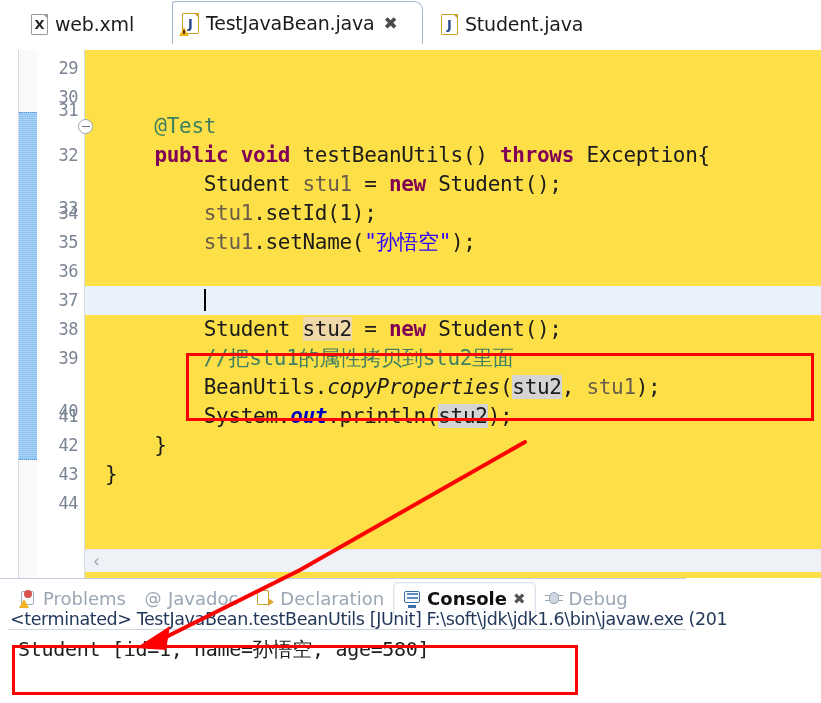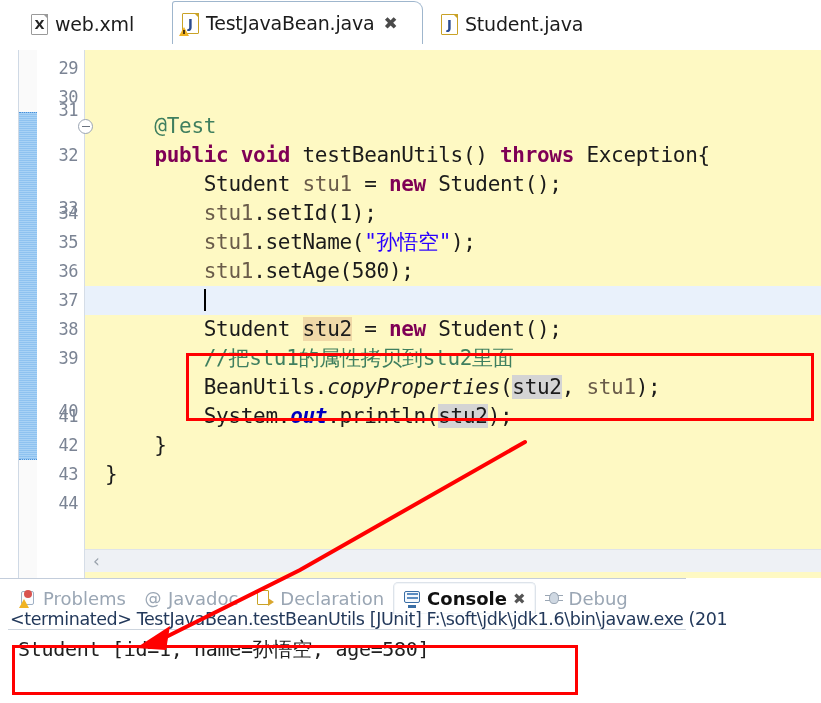--- a/index.html
+++ b/index.html
@@ -171,21 +171,21 @@
     content: "";
     position: absolute;
     left: 2.5px; top: 6px;
     width: 8px; height: 1.4px;
     background: #6b7480;
   }
 
   #code {
     position: absolute;
     left: 85px; top: 0; right: 0; bottom: 0;
-    background: #fef9c3;
+    background: #fde047;
     overflow: hidden;
   }
   .crow {
     position: absolute;
     left: 0; right: 0;
     height: 29px;
     line-height: 29px;
     font-family: "DejaVu Sans Mono", monospace;
     font-size: 21px;
     color: #1b1b1b;
@@ -445,21 +445,20 @@
       <div class="lnum" style="top: 439px;">44</div>
     </div>
   <div id="code">
       <div class="crow" style="top: 4px;"><span class="pad"></span></div>
       <div class="crow" style="top: 33px;"><span class="pad"></span></div>
       <div class="crow" style="top: 62px;"><span class="pad"><span class="cmt">    @Test</span></span></div>
       <div class="crow" style="top: 91px;"><span class="pad"><span>    </span><span class="kw">public void </span><span>testBeanUtils() </span><span class="kw">throws </span><span>Exception{</span></span></div>
       <div class="crow" style="top: 120px;"><span class="pad"><span>        Student </span><span class="var">stu1</span><span> = </span><span class="kw">new </span><span>Student();</span></span></div>
       <div class="crow" style="top: 149px;"><span class="pad"><span>        </span><span class="var">stu1</span><span>.setId(1);</span></span></div>
       <div class="crow" style="top: 178px;"><span class="pad"><span>        </span><span class="var">stu1</span><span>.setName(</span><span class="str">"孙悟空"</span><span>);</span></span></div>
-      <div class="crow" style="top: 207px;"><span class="pad"><span>        </span><span class="var">stu1</span><span>.setAge(580);</span></span></div>
       <div class="curline" style="top: 236px;"></div>
       <div class="crow" style="top: 236px;"><span class="pad">        <span class="caret"></span></span></div>
       <div class="crow" style="top: 265px;"><span class="pad"><span>        Student </span><span class="wsel">stu2</span><span> = </span><span class="kw">new </span><span>Student();</span></span></div>
       <div class="crow" style="top: 294px;"><span class="pad"><span class="cmt">        //把stu1的属性拷贝到stu2里面</span></span></div>
       <div class="crow" style="top: 323px;"><span class="pad"><span>        BeanUtils.</span><span class="mtd">copyProperties</span><span>(</span><span class="occ">stu2</span><span>, </span><span class="var">stu1</span><span>);</span></span></div>
       <div class="crow" style="top: 352px;"><span class="pad"><span>        System.</span><span class="fld">out</span><span>.println(</span><span class="occ">stu2</span><span>);</span></span></div>
       <div class="crow" style="top: 381px;"><span class="pad"><span>    }</span></span></div>
       <div class="crow" style="top: 410px;"><span class="pad"><span>}</span></span></div>
       <div class="crow" style="top: 439px;"><span class="pad"></span></div>
     </div>

